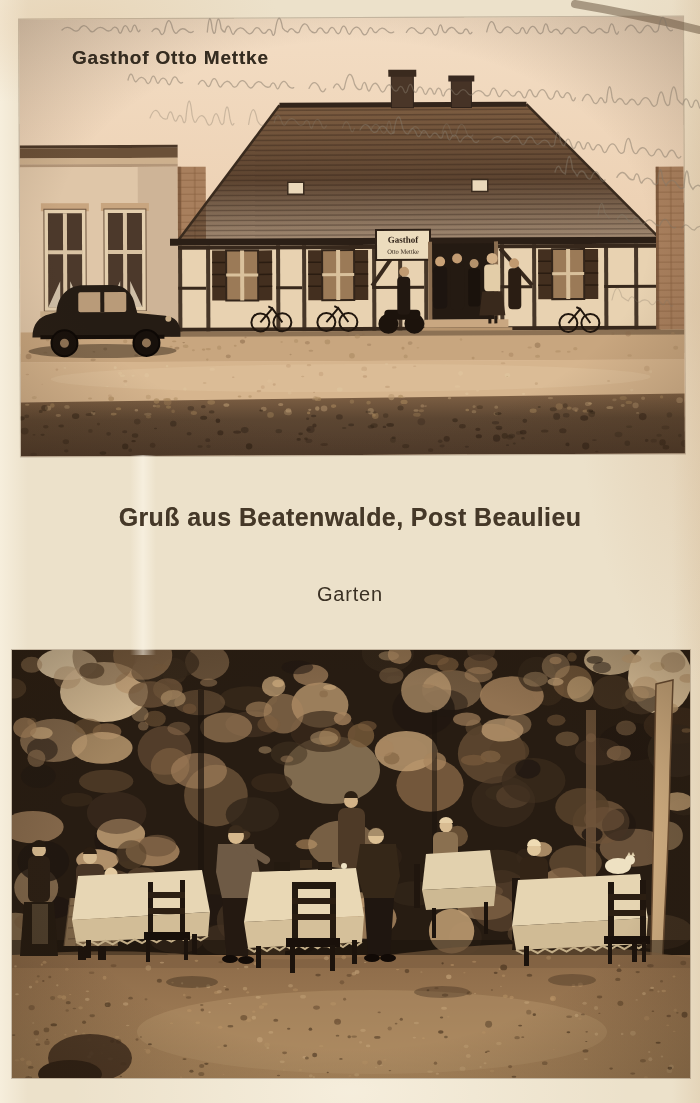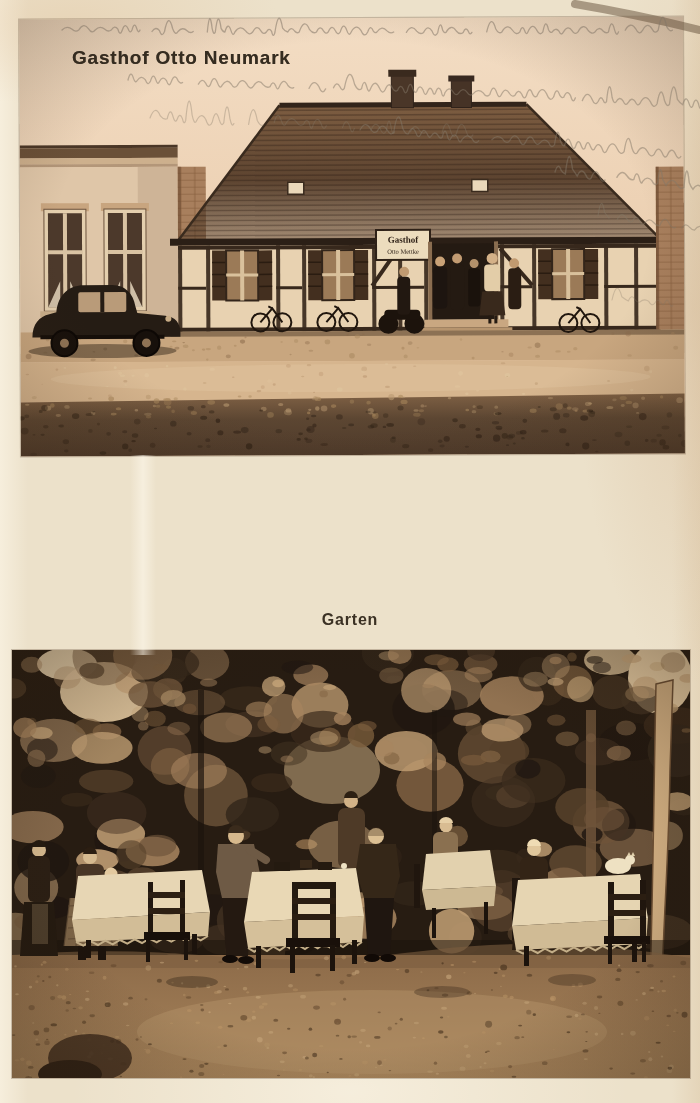--- a/index.html
+++ b/index.html
@@ -21,22 +21,22 @@
     position:absolute;left:72px;top:47px;z-index:6;
     font-size:19px;font-weight:bold;letter-spacing:.8px;color:#352c20;
     text-shadow:0 0 .5px rgba(53,44,32,.6);
   }
   .greeting{
     position:absolute;left:0;top:501px;width:700px;z-index:6;text-align:center;
     font-size:25px;font-weight:bold;letter-spacing:.4px;color:#453828;line-height:32px;
     text-shadow:0 0 .5px rgba(69,56,40,.55);
   }
   .caption-garten{
-    position:absolute;left:0;top:611px;width:700px;z-index:6;text-align:center;
-    font-size:16px;font-weight:bold;letter-spacing:.8px;color:#3b3124;
+    position:absolute;left:0;top:583px;width:700px;z-index:6;text-align:center;
+    font-size:20px;font-weight:normal;letter-spacing:.8px;color:#3b3124;
   }
   .crease{
     position:absolute;left:130px;top:455px;width:26px;height:200px;z-index:4;
     background:linear-gradient(90deg, rgba(255,250,238,0), rgba(255,250,238,.55) 50%, rgba(255,250,238,0));
   }
   .handwriting{position:absolute;left:0;top:0;z-index:8;pointer-events:none;}
 </style>
 </head>
 <body>
 
@@ -605,23 +605,24 @@
         <circle cx="126" cy="324" r="13" fill="#17100b" stroke="#0d0805" stroke-width="2"></circle>
         <circle cx="44" cy="324" r="4.5" fill="#8f7355"></circle>
           <circle cx="126" cy="324" r="4.5" fill="#8f7355"></circle>
         <circle cx="148" cy="300" r="3" fill="#c9ad87"></circle>
       </g>
 
       <rect x="0" y="0" width="664" height="437" fill="url(#vignA)"></rect>
     </svg>
   </div>
 
-  <div class="caption-top">Gasthof Otto Neumark</div>
+  <div class="caption-top">Gasthof Otto Mettke</div>
 
   <div class="greeting">
+    <div>Gruß aus Beatenwalde, Post Beaulieu</div>
   </div>
 
   <div class="caption-garten">Garten</div>
   <div class="crease"></div>
 
   <div class="photo photo-bottom">
     <svg width="678" height="428" viewBox="0 0 678 428">
       <defs>
         <linearGradient id="groundG" x1="0" y1="0" x2="0" y2="1">
           <stop offset="0" stop-color="#8d6b49"></stop>

